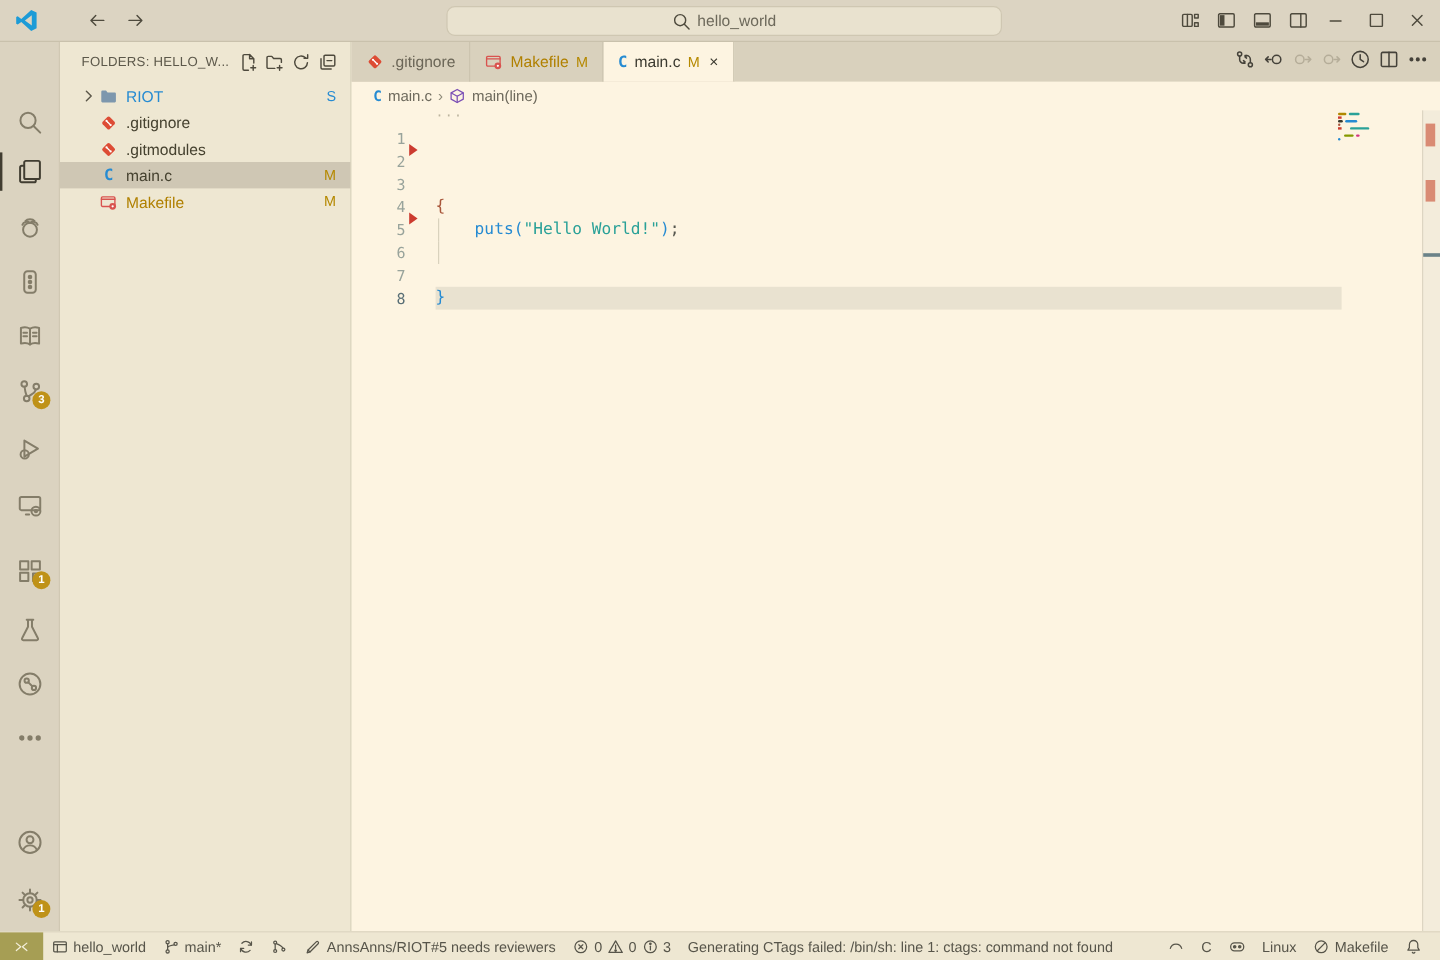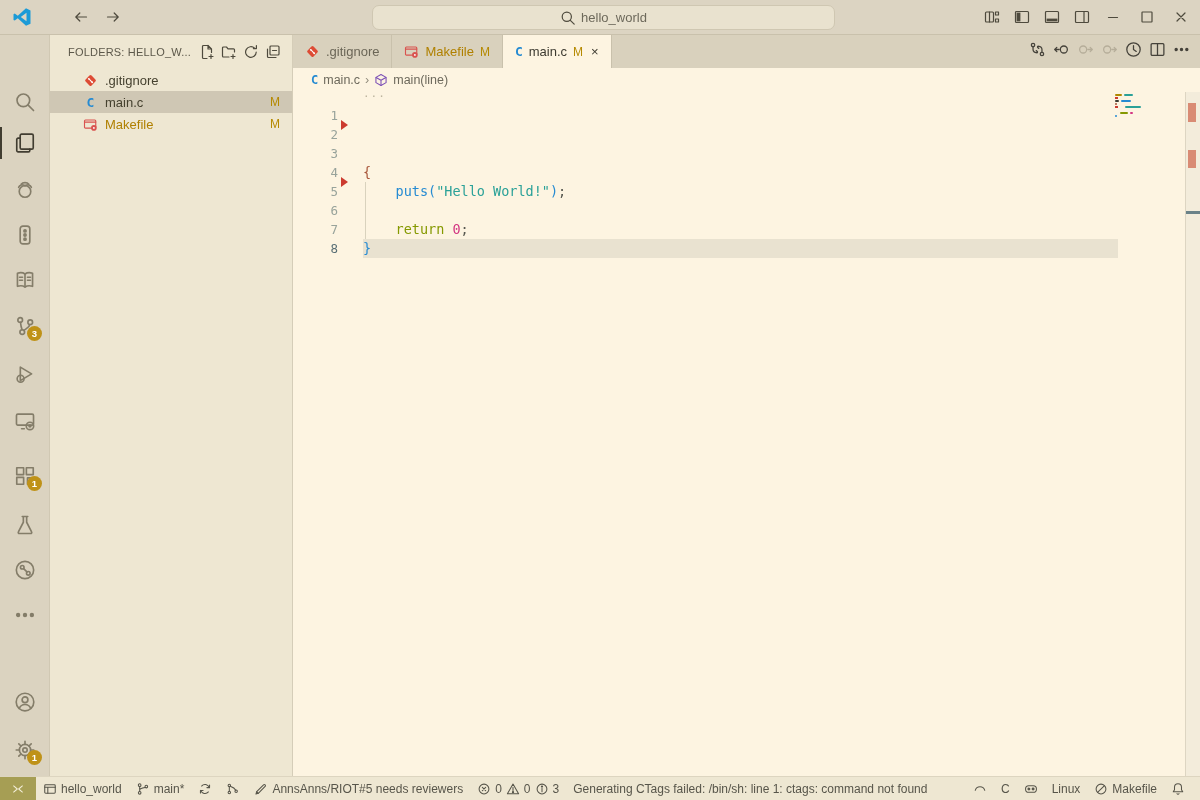--- a/index.html
+++ b/index.html
@@ -380,33 +380,61 @@
                 <rect x="5" y="2" width="9" height="9" rx="1"></rect>
                 <path d="M7.5 6.5 h4"></path>
                 <path d="M2.5 5 v7.5 a1 1 0 0 0 1 1 H11"></path>
               </svg>
             </span>
           </span>
         </div>
     </div>
     <div id="file-tree">
         <div class="file-row">
+          <span class="twisty">
+            <svg viewBox="0 0 16 16" fill="none" stroke="currentColor" stroke-width="1.2" stroke-linecap="round" stroke-linejoin="round">
+              <path d="M6 4 L10 8 L6 12"></path>
+            </svg>
+          </span>
+          <span class="ficon">
+            <svg viewBox="0 0 16 16" fill="none" stroke="currentColor" stroke-width="1.2" stroke-linecap="round" stroke-linejoin="round">
+              <path fill="#7d97ad" stroke="none" d="M1.5 3.6 a1 1 0 0 1 1 -1 h3.2 l1.4 1.8 h6.4 a1 1 0 0 1 1 1 v6.8 a1 1 0 0 1 -1 1 h-11 a1 1 0 0 1 -1 -1 Z"></path>
+            </svg>
+          </span>
+          <span class="flabel" style="color: rgb(38, 139, 210);">RIOT</span>
+          <span class="fbadge" style="color: rgb(38, 139, 210);">S</span>
+        </div>
+        <div class="file-row">
           <span class="twisty"></span>
           <span class="ficon">
             <svg viewBox="0 0 16 16" fill="none" stroke="currentColor" stroke-width="1.2" stroke-linecap="round" stroke-linejoin="round">
               <g transform="rotate(45 8 8)">
                 <rect x="3.5" y="3.5" width="9" height="9" rx="1.6" fill="#dd4c35" stroke="none"></rect>
               </g>
               <circle cx="6.2" cy="6.2" r="1" fill="#fff" stroke="none"></circle>
               <circle cx="9.8" cy="9.8" r="1" fill="#fff" stroke="none"></circle>
               <path d="M6.9 6.9 L9.1 9.1" stroke="#fff"></path>
             </svg>
           </span>
           <span class="flabel">.gitignore</span>
         </div>
+        <div class="file-row">
+          <span class="twisty"></span>
+          <span class="ficon">
+            <svg viewBox="0 0 16 16" fill="none" stroke="currentColor" stroke-width="1.2" stroke-linecap="round" stroke-linejoin="round">
+              <g transform="rotate(45 8 8)">
+                <rect x="3.5" y="3.5" width="9" height="9" rx="1.6" fill="#dd4c35" stroke="none"></rect>
+              </g>
+              <circle cx="6.2" cy="6.2" r="1" fill="#fff" stroke="none"></circle>
+              <circle cx="9.8" cy="9.8" r="1" fill="#fff" stroke="none"></circle>
+              <path d="M6.9 6.9 L9.1 9.1" stroke="#fff"></path>
+            </svg>
+          </span>
+          <span class="flabel">.gitmodules</span>
+        </div>
         <div class="file-row selected">
           <span class="twisty"></span>
           <span class="ficon">
             <span class="c-letter">C</span>
           </span>
           <span class="flabel">main.c</span>
           <span class="fbadge" style="color: rgb(181, 137, 0);">M</span>
         </div>
         <div class="file-row">
           <span class="twisty"></span>
@@ -550,21 +578,20 @@
             <span class="line-content guide"><span>    </span><span class="tok-blue">puts</span><span class="tok-blue">(</span><span class="tok-teal">"Hello World!"</span><span class="tok-blue">)</span><span>;</span></span>
           </div>
           <div class="code-line">
             <span class="gutter">6</span>
             <span class="marker-slot"></span>
             <span class="line-content guide"></span>
           </div>
           <div class="code-line">
             <span class="gutter">7</span>
             <span class="marker-slot"></span>
-            <span class="line-content guide"><span>    </span><span class="tok-green">return</span><span> </span><span class="tok-magenta">0</span><span>;</span></span>
           </div>
           <div class="code-line current">
             <span class="gutter">8</span>
             <span class="marker-slot"></span>
             <span class="line-content"><span class="tok-blue">}</span></span>
           </div>
         </div>
       <div id="minimap">
           <div class="mm-row">
             <span class="mm-bar" style="width: 7px; background: rgb(176, 136, 0);"></span>

